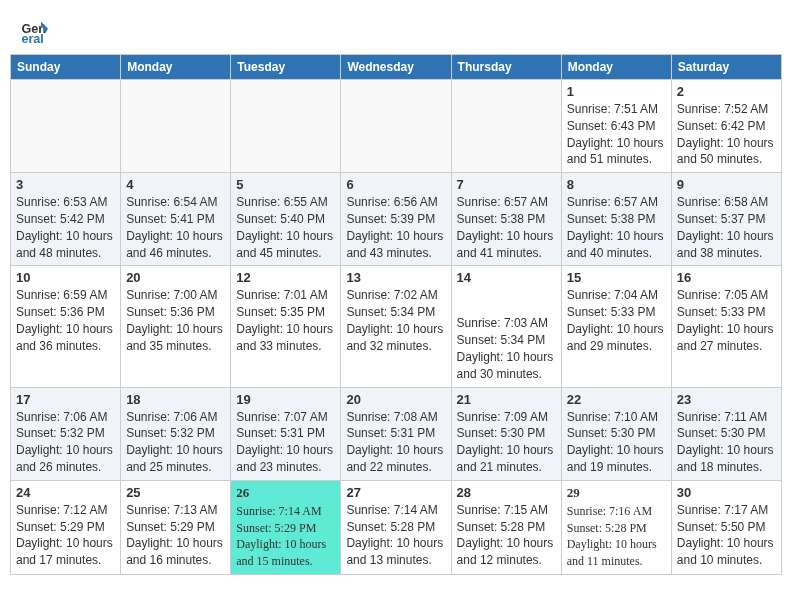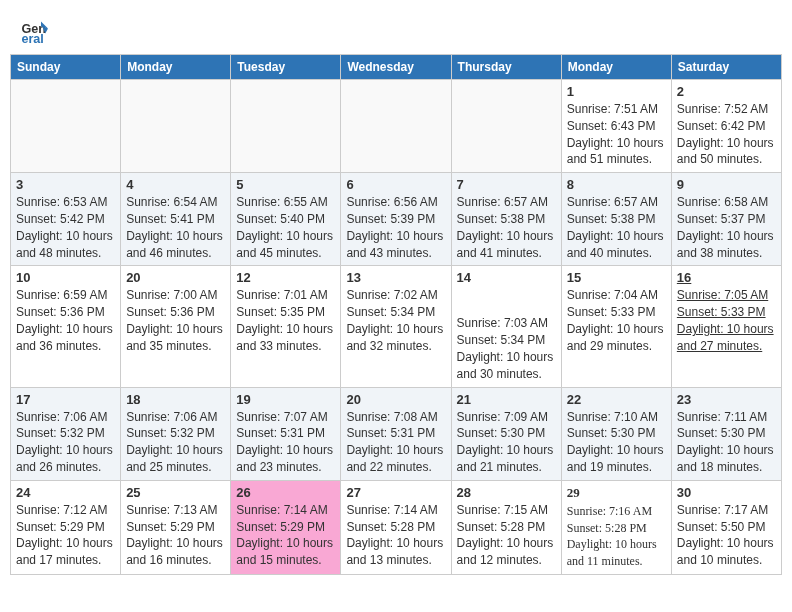--- a/index.html
+++ b/index.html
@@ -210,21 +210,21 @@
           <div class="day-info" style="white-space: pre-line; margin-top: 30px;">Sunrise: 7:03 AM
 Sunset: 5:34 PM
 Daylight: 10 hours and 30 minutes.</div>
         </td>
         <td style="background: rgb(255, 255, 255);">
           <div class="day-number">15</div>
           <div class="day-info" style="white-space: pre-line;">Sunrise: 7:04 AM
 Sunset: 5:33 PM
 Daylight: 10 hours and 29 minutes.</div>
         </td>
-        <td style="background: rgb(255, 255, 255); text-decoration: underline;">
+        <td style="background: rgb(255, 255, 255);">
           <div class="day-number">16</div>
           <div class="day-info" style="white-space: pre-line;">Sunrise: 7:05 AM
 Sunset: 5:33 PM
 Daylight: 10 hours and 27 minutes.</div>
         </td>
       </tr>
       <tr>
         <td style="background: rgb(240, 244, 248);">
           <div class="day-number">17</div>
           <div class="day-info" style="white-space: pre-line;">Sunrise: 7:06 AM
@@ -274,21 +274,21 @@
           <div class="day-info" style="white-space: pre-line;">Sunrise: 7:12 AM
 Sunset: 5:29 PM
 Daylight: 10 hours and 17 minutes.</div>
         </td>
         <td style="background: rgb(255, 255, 255);">
           <div class="day-number">25</div>
           <div class="day-info" style="white-space: pre-line;">Sunrise: 7:13 AM
 Sunset: 5:29 PM
 Daylight: 10 hours and 16 minutes.</div>
         </td>
-        <td style="background: #f9a8d4;">
+        <td style="background: #5eead4; font-family: Liberation Serif, serif;">
           <div class="day-number">26</div>
           <div class="day-info" style="white-space: pre-line;">Sunrise: 7:14 AM
 Sunset: 5:29 PM
 Daylight: 10 hours and 15 minutes.</div>
         </td>
         <td style="background: rgb(255, 255, 255);">
           <div class="day-number">27</div>
           <div class="day-info" style="white-space: pre-line;">Sunrise: 7:14 AM
 Sunset: 5:28 PM
 Daylight: 10 hours and 13 minutes.</div>

